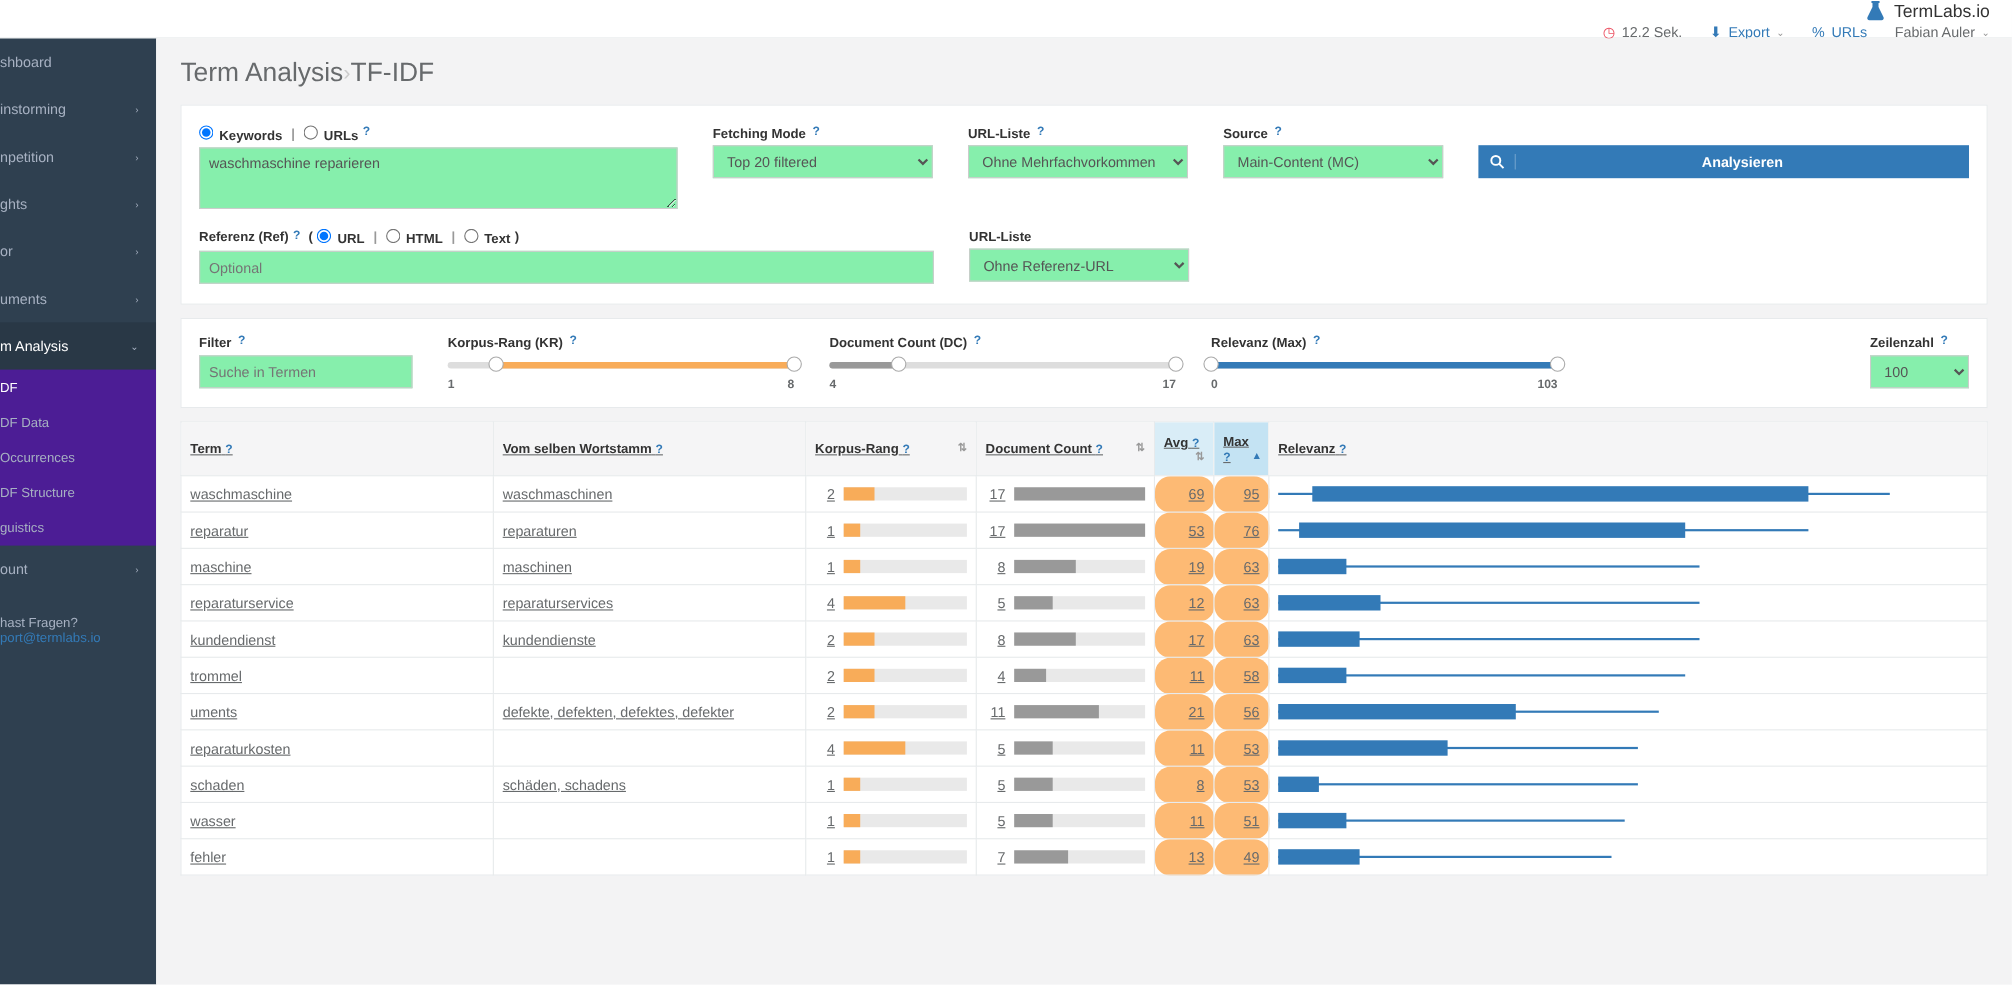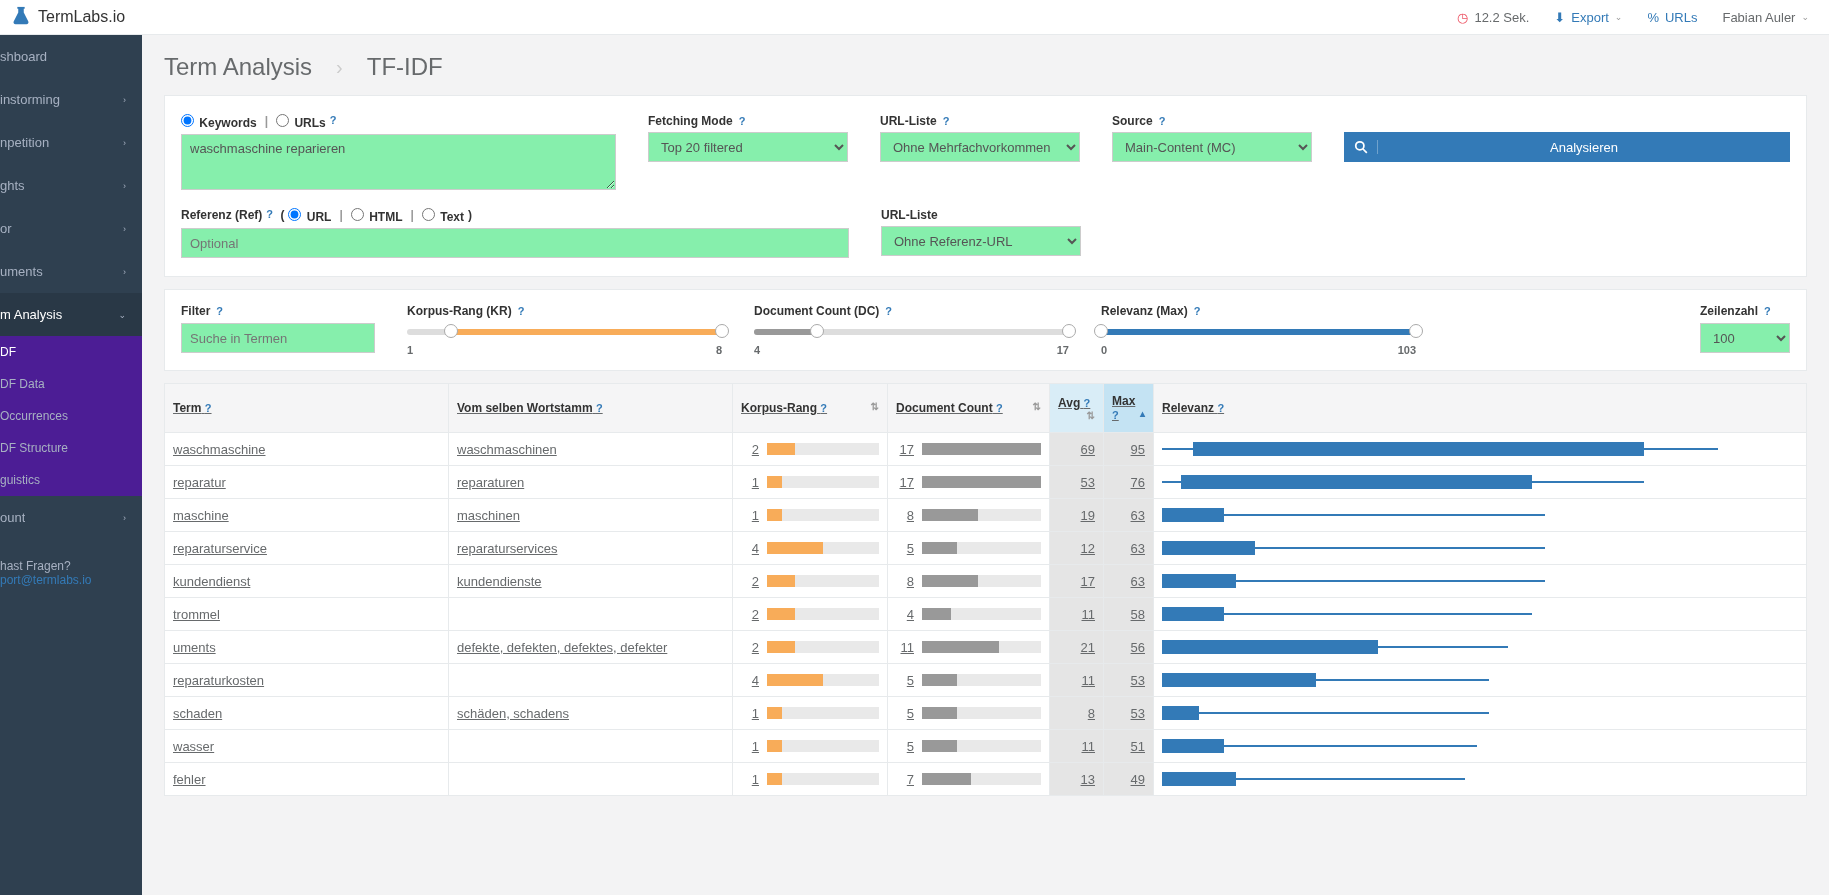--- a/index.html
+++ b/index.html
@@ -1,19 +1,19 @@
 <!DOCTYPE html>
 <html><head>
 <meta charset="utf-8">
 <style>
 * { margin: 0; padding: 0; box-sizing: border-box; }
 body { font-family: -apple-system, "Segoe UI", "Helvetica Neue", Arial, sans-serif; font-size: 13px; color: #676a6c; background: #fff; }
 
 
-.topbar { height: 35px; display: flex; align-items: center; justify-content: space-between; border-bottom: 1px solid #e7eaec; padding: 0 20px 0 0; }
+.topbar { height: 35px; display: flex; align-items: flex-end; justify-content: space-between; border-bottom: 1px solid #e7eaec; padding: 0 20px 0 0; flex-direction: column; }
 .logo-wrap { display: flex; align-items: center; gap: 6px; padding-left: 10px; }
 .logo-icon { width: 22px; height: 22px; }
 .logo-text { font-size: 16px; color: #333; font-weight: 400; }
 .topbar-right { display: flex; align-items: center; gap: 25px; }
 .topbar-item { display: flex; align-items: center; gap: 6px; color: #676a6c; cursor: pointer; font-size: 13px; }
 .topbar-item.blue { color: #337ab7; }
 .clock-red { color: #ed5565; }
 .chev-down { font-size: 9px; color: #999; }
 
 
@@ -27,44 +27,44 @@
 .side-sub { background: #4c1d95; }
 .side-subitem { padding: 9px 0 9px 0; color: #a7b1c2; cursor: pointer; white-space: nowrap; font-size: 12px; }
 .side-subitem.active { color: #fff; }
 .side-footer { padding: 20px 0 0 0; }
 .side-footer .q { color: #a7b1c2; font-size: 12px; }
 .side-footer .mail { color: #337ab7; font-size: 12px; }
 .side-arrow { font-size: 9px; color: #a7b1c2; padding-right: 6px; }
 
 
 .main { flex: 1; background: #f3f3f4; overflow: auto; padding: 0 22px 20px 22px; }
-.breadcrumb { display: flex; align-items: center; gap: 24px; padding: 18px 0 14px 0; }
+.breadcrumb { display: flex; align-items: center; gap: 0; padding: 18px 0 14px 0; }
 .breadcrumb .bc-main { font-size: 24px; color: #676a6c; font-weight: 300; }
 .breadcrumb .bc-sep { color: #ccc; font-size: 20px; }
 .breadcrumb .bc-sub { font-size: 24px; color: #676a6c; font-weight: 300; }
 
 .panel { background: #fff; border: 1px solid #e7eaec; padding: 18px 16px; margin-bottom: 12px; }
 .form-row { display: flex; gap: 32px; margin-bottom: 18px; }
 .form-group { display: flex; flex-direction: column; gap: 4px; }
 .form-group.g1 { flex: 0 0 435px; }
 .form-group.g2 { flex: 0 0 200px; }
 .form-group.g3 { flex: 0 0 200px; }
 .form-group.g4 { flex: 0 0 200px; }
 .form-group.g5 { flex: 1; }
-.form-label { font-weight: 700; color: #333; font-size: 12px; display: flex; align-items: center; gap: 6px; }
+.form-label { font-weight: 700; color: #333; font-size: 12px; display: flex; align-items: flex-start; gap: 6px; }
 .help-q { color: #337ab7; font-weight: 700; cursor: pointer; font-size: 11px; }
 .radio-line { display: flex; gap: 4px; font-weight: 700; color: #333; font-size: 12px; }
 .radio-line input { margin: 0 2px 0 0; }
 .radio-line .sep { color: #999; padding: 0 4px; }
 textarea.input, input.input, select.input { border: 1px solid #ccc; padding: 6px 8px; font-size: 13px; font-family: inherit; background: #86efac; color: #555; }
 textarea.input { resize: both; height: 56px; width: 100%; }
 select.input { height: 30px; width: 100%; }
 .btn-analyze { background: #337ab7; color: #fff; border: none; height: 30px; display: flex; align-items: center; cursor: pointer; width: 100%; }
 .btn-analyze .ico { width: 34px; display: flex; justify-content: center; border-right: 1px solid rgba(255,255,255,0.3); }
-.btn-analyze .txt { flex: 1; text-align: center; font-size: 13px; }
+.btn-analyze .txt { flex: 1; text-align: center; font-size: 13px; font-weight: bold; }
 
 .form-row2 { display: flex; gap: 32px; }
 .ref-group { flex: 0 0 668px; }
 .url-liste-group { flex: 0 0 200px; }
 
 
 .filter-panel { background: #fff; border: 1px solid #e7eaec; padding: 14px 16px; margin-bottom: 12px; display: flex; gap: 32px; align-items: flex-start; }
 .filter-col { display: flex; flex-direction: column; gap: 5px; }
 .filter-col.c1 { flex: 0 0 180px; }
 .filter-col.c2 { flex: 0 0 315px; }
@@ -75,21 +75,21 @@
 .slider-fill { position: absolute; height: 6px; border-radius: 3px; top: 0; }
 .slider-handle { position: absolute; width: 14px; height: 14px; border-radius: 50%; background: #fff; border: 1px solid #aaa; top: -5px; transform: translateX(-50%); }
 .slider-labels { display: flex; justify-content: space-between; font-size: 11px; color: #676a6c; font-weight: 700; margin-top: 4px; }
 
 
 .table-wrap { background: #fff; }
 table.tbl { width: 100%; border-collapse: collapse; font-size: 13px; text-decoration: underline; }
 .tbl th { text-align: left; padding: 10px 8px; border: 1px solid #e7eaec; background: #f5f5f6; color: #333; font-weight: 700; position: relative; font-size: 12px; }
 .tbl td { padding: 7px 8px; border: 1px solid #e7eaec; color: #676a6c; }
 .tbl th.col-avg, .tbl th.col-max { background: #d9edf7; }
-.tbl td.col-avg, .tbl td.col-max { background: #e5e5e5; text-align: right; }
+.tbl td.col-avg, .tbl td.col-max { background: #fdba74; text-align: right; border-radius: 14px; }
 .tbl th.col-max.sorted { background: #c4e3f3; }
 .sort-ic { float: right; color: #999; font-size: 10px; }
 .sort-ic.active-asc { color: #337ab7; }
 
 .bar-cell { display: flex; align-items: center; gap: 8px; }
 .bar-cell .num { width: 18px; text-align: right; }
 .bar-bg { flex: 1; height: 12px; background: #e9e9e9; position: relative; }
 .bar-fill { position: absolute; left: 0; top: 0; height: 12px; }
 .bar-orange { background: #f8ac59; }
 .bar-gray { background: #999; }

